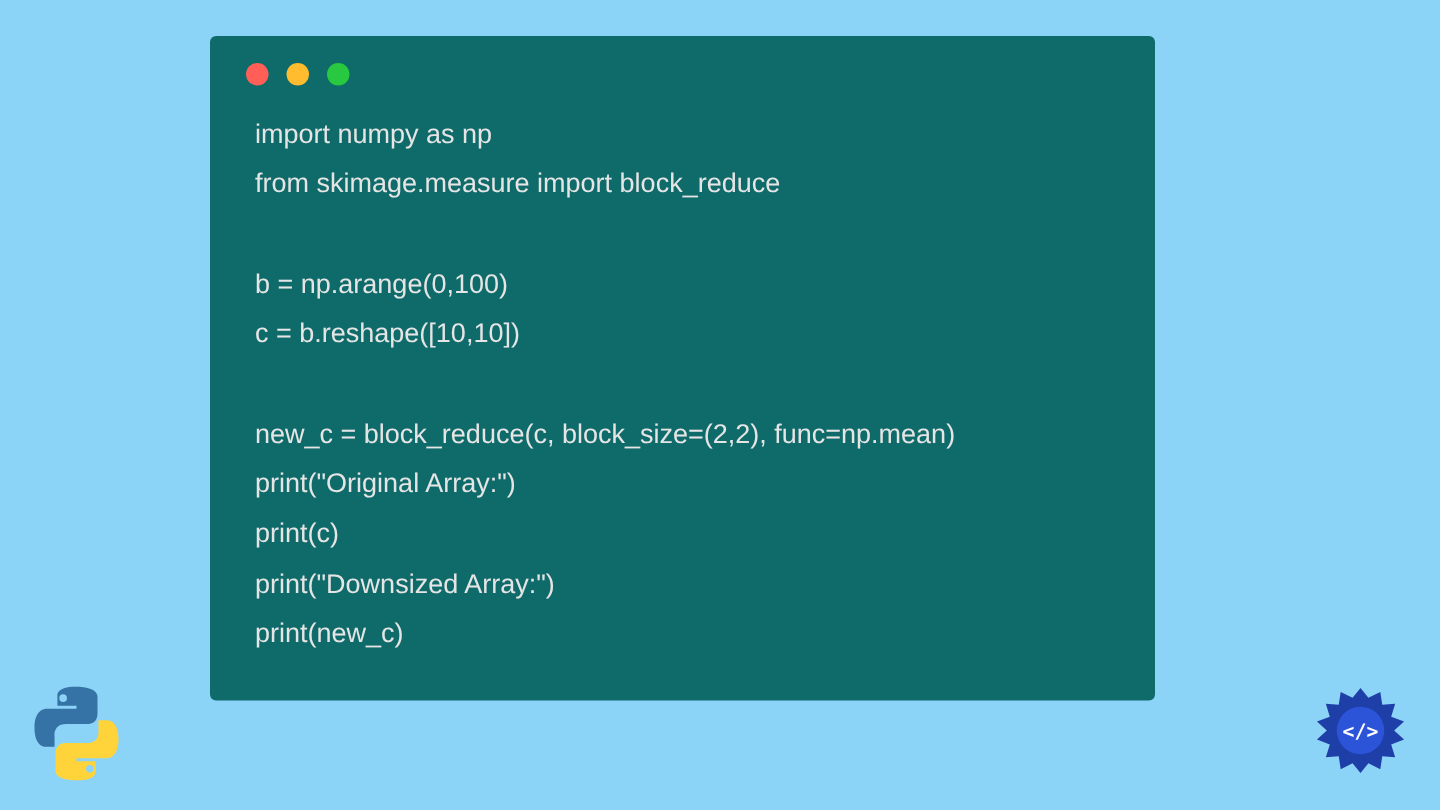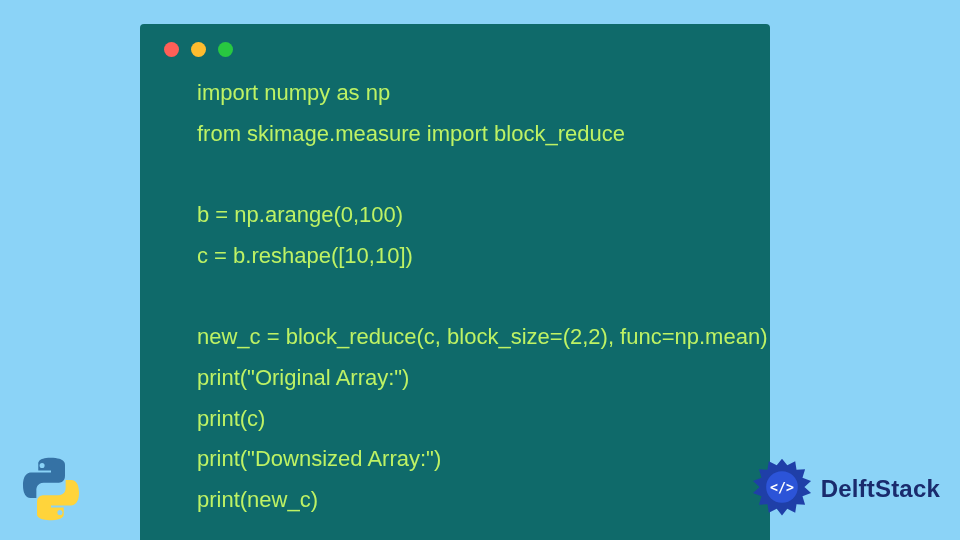--- a/index.html
+++ b/index.html
@@ -22,27 +22,26 @@
     display: flex;
     gap: 12px;
     margin-bottom: 16px;
     margin-left: -6px;
   }
   .dot { width: 15px; height: 15px; border-radius: 50%; }
   .dot.red { background: #ff5f57; }
   .dot.yellow { background: #febc2e; }
   .dot.green { background: #28c840; }
   .code-block {
-    color: #bef264;
+    color: #e5e5e5;
     font-family: -apple-system, BlinkMacSystemFont, "Segoe UI", Arial, sans-serif;
-    font-size: 22px;
+    font-size: 18px;
     line-height: 1.85;
     white-space: pre;
     font-weight: 400;
-    margin-left: 27px;
   }
   .python-logo {
     position: absolute;
     left: 16px;
     bottom: 16px;
     width: 70px;
     height: 70px;
   }
   .delft-badge {
     position: absolute;
@@ -92,14 +91,13 @@
 <div class="delft-badge">
   <span class="delft-gear">
     <svg viewBox="0 0 100 100" width="66" height="66">
       <g fill="#1f3fa8">
         <polygon points="50,4 58,14 70,8 72,21 85,20 81,33 94,38 84,47 94,56 81,61 85,74 72,73 70,86 58,80 50,90 42,80 30,86 28,73 15,74 19,61 6,56 16,47 6,38 19,33 15,20 28,21 30,8 42,14"></polygon>
       </g>
       <circle cx="50" cy="47" r="24" fill="#2c54d8"></circle>
       <text x="50" y="55" text-anchor="middle" font-size="20" fill="#ffffff" font-family="monospace" font-weight="bold">&lt;/&gt;</text>
     </svg>
   </span>
-  <span class="delft-text">DelftStack</span>
 </div>
 
 </body></html>

